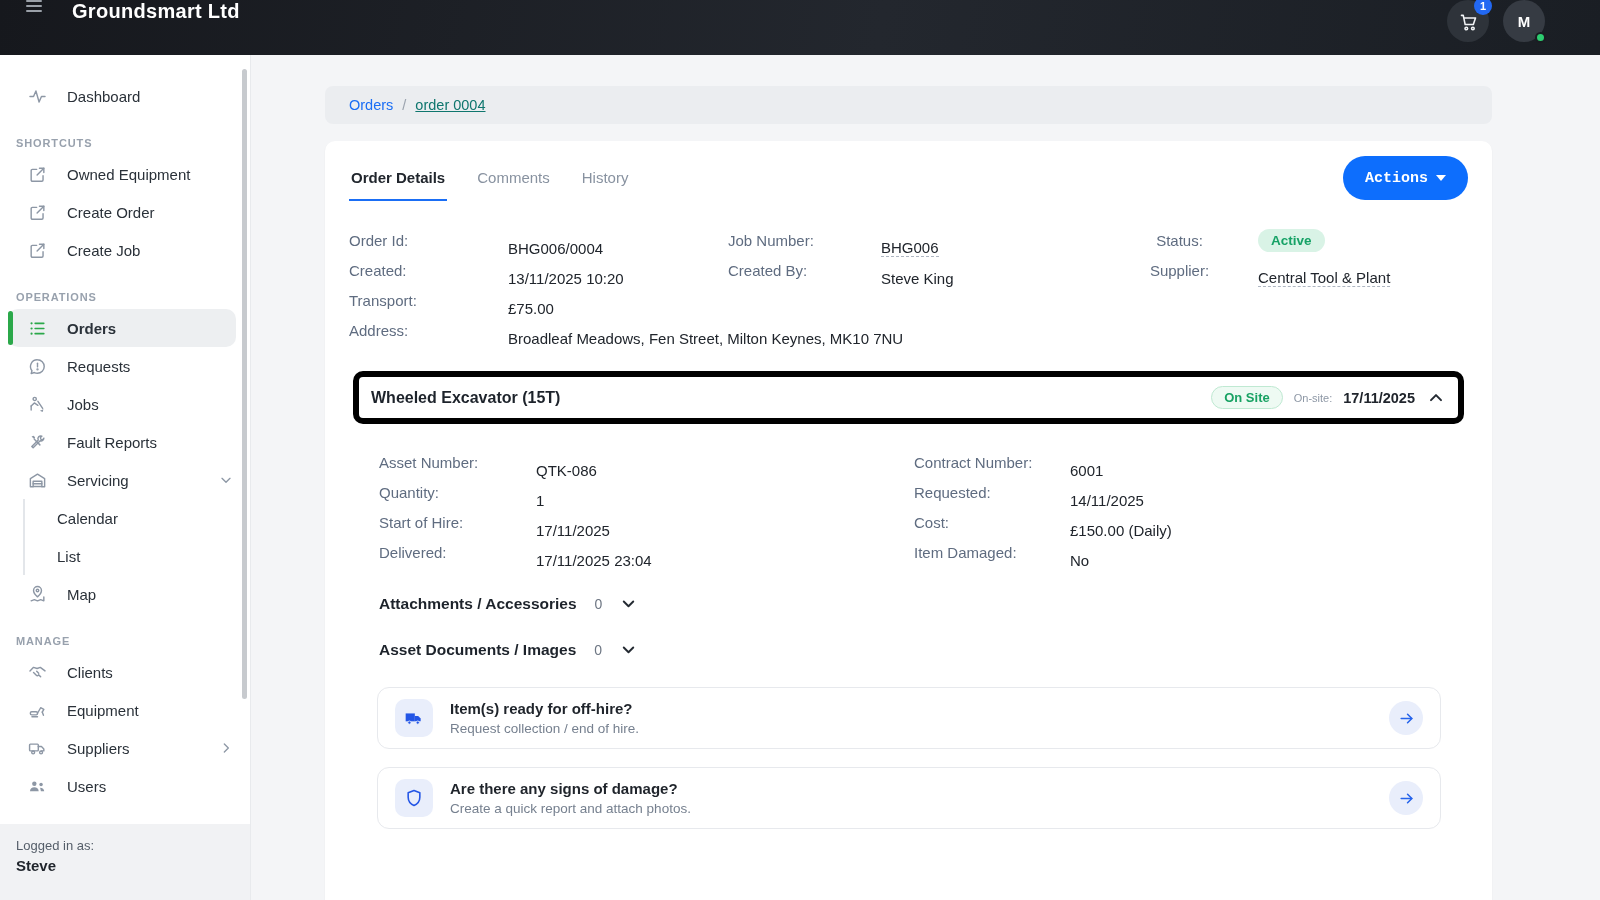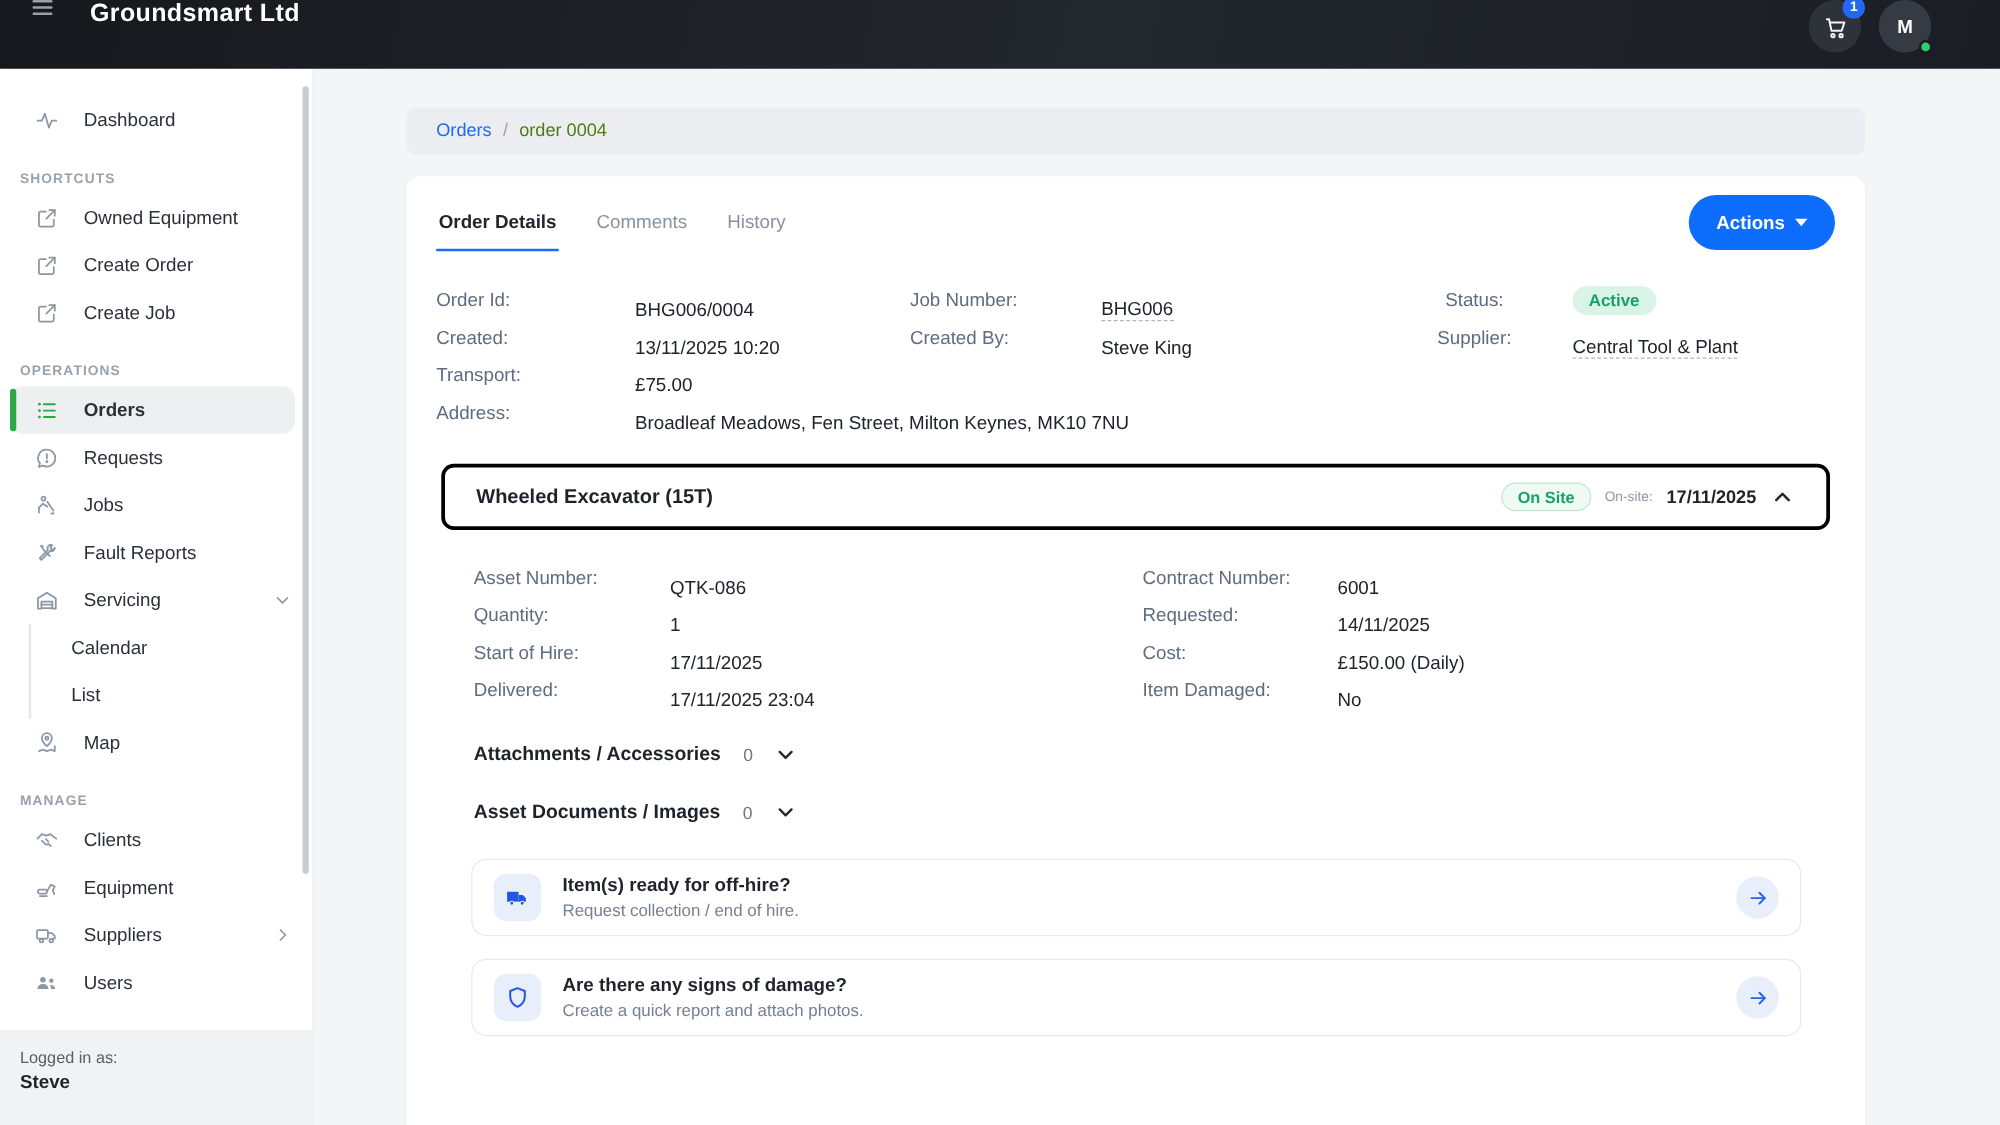--- a/index.html
+++ b/index.html
@@ -81,53 +81,53 @@
   .side-footer .usr { font-size: 15px; font-weight: 600; color: #1f242b; }
 
   
   .main { position: absolute; left: 250px; top: 55px; right: 0; bottom: 0; overflow: hidden; }
   .breadcrumb {
     margin: 31px 0 0 75px; width: 1167px; height: 38px; background: #ebedf0;
     border-radius: 8px; display: flex; align-items: center; padding: 0 24px; font-size: 14.5px;
   }
   .breadcrumb .bc-link { color: #1a6ef5; cursor: pointer; }
   .breadcrumb .bc-sep { color: #9aa2ad; margin: 0 9px; }
-  .breadcrumb .bc-cur { color: #4d7c0f; }
+  .breadcrumb .bc-cur { color: #0f766e; text-decoration: underline; }
 
   .card {
     margin: 17px 0 0 75px; width: 1167px; background: #fff; border-radius: 10px;
     box-shadow: 0 1px 2px rgba(20,24,31,.06); padding: 14px 24px 24px; min-height: 800px;
   }
 
   .tabs-row { display: flex; align-items: center; }
   .tab { margin-right: 28px; padding: 14px 2px 13px; font-size: 15px; color: #8892a0; cursor: pointer; border-bottom: 2.5px solid transparent; }
   .tab.active { color: #21262d; font-weight: 600; border-bottom-color: #1a6ef5; }
   .actions-btn {
     margin-left: auto; background: #0d6efd; color: #fff; border: none; cursor: pointer;
     height: 44px; padding: 0 22px; border-radius: 22px; font-size: 15px; font-weight: 600;
-    display: flex; align-items: center; gap: 8px; font-family: Liberation Sans, sans-serif;
+    display: flex; align-items: center; gap: 8px; font-family: Liberation Mono, monospace;
   }
   .caret-down { width: 0; height: 0; border-left: 5px solid transparent; border-right: 5px solid transparent; border-top: 6px solid #fff; }
 
   .details-grid { margin-top: 24px; display: grid; grid-template-columns: 379px 373px 1fr; }
   .field { display: flex; align-items: center; height: 30px; white-space: nowrap; font-size: 15px; }
   .field .lbl { color: #5f6c80; flex: 0 0 auto; }
   .dcol-1 .lbl { width: 159px; }
   .dcol-2 .lbl { width: 153px; }
   .dcol-3 .lbl { width: 157px; text-align: center; }
   .field .val { color: #20252c; margin-top: 16px; }
   .dashed-link { border-bottom: 1px dashed #aeb6c2; cursor: pointer; }
   .badge-active {
     display: inline-block; background: #d9f3e6; color: #16a266; font-size: 13.5px; font-weight: 600;
     padding: 4px 13px; border-radius: 13px;
   }
 
   .asset-header {
-    margin: 26px 4px 0; border: 3px solid #000000; border-radius: 10px;
-    padding: 0 25px; height: 53px; display: flex; align-items: center; cursor: pointer;
+    margin: 26px 4px 0; border: 6px solid #000000; border-radius: 10px;
+    padding: 0 12px; height: 53px; display: flex; align-items: center; cursor: pointer;
   }
   .asset-title { font-size: 16px; font-weight: 700; color: #1d232b; }
   .asset-right { margin-left: auto; display: flex; align-items: center; gap: 11px; }
   .badge-onsite {
     background: #eefaf3; border: 1px solid #bfe9d2; color: #18a263; font-size: 13px; font-weight: 600;
     padding: 3px 12px; border-radius: 999px;
   }
   .onsite-lbl { color: #8d97a5; font-size: 11px; }
   .onsite-date { color: #20252c; font-size: 14.5px; font-weight: 700; }
   .chev-ic { color: #242a32; display: flex; }

